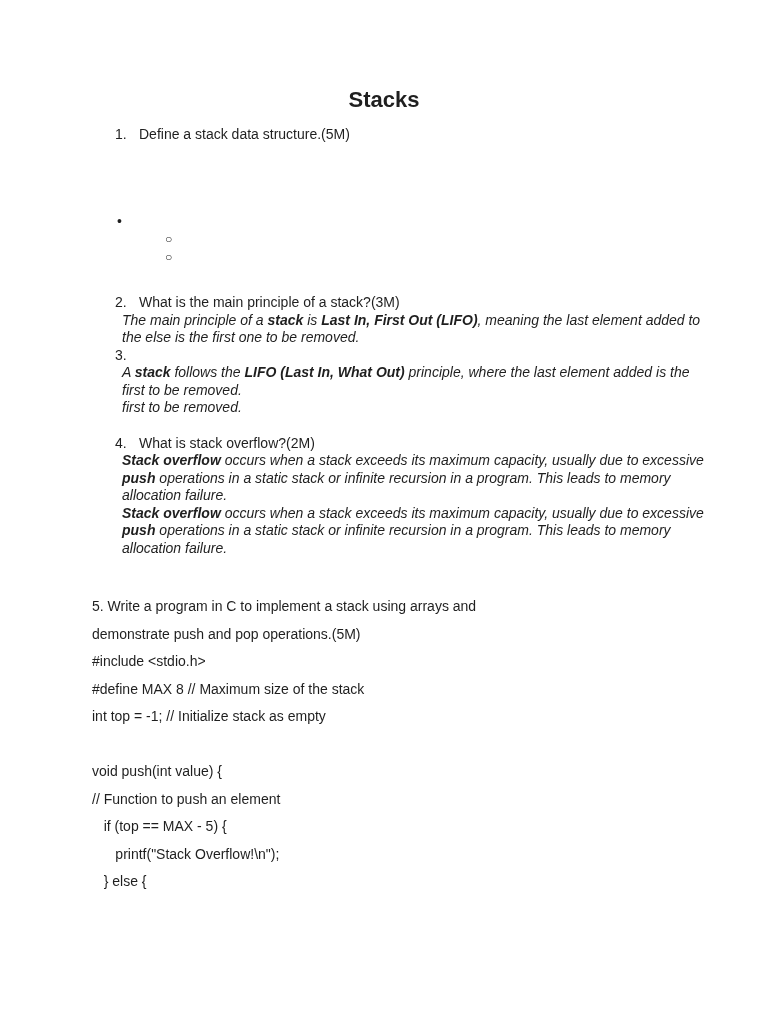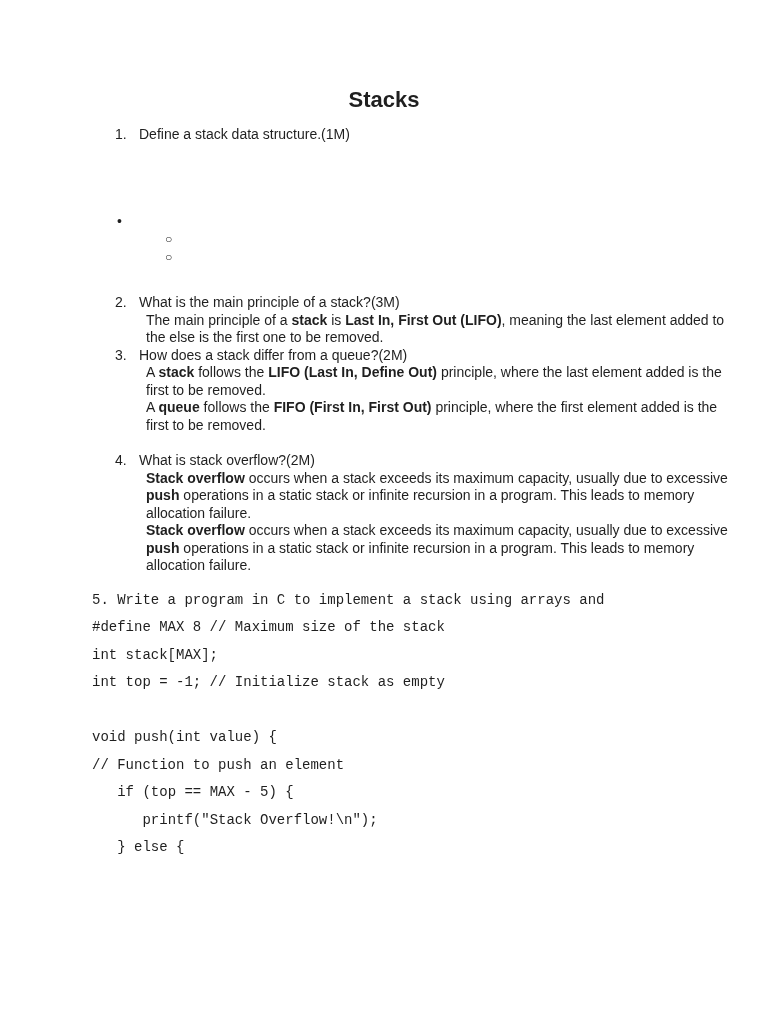--- a/index.html
+++ b/index.html
@@ -35,58 +35,58 @@
   }
   .b { font-weight: bold; }
   .q-block { }
   .q-row { display: flex; }
   .q-num {
     flex: none;
     width: 24px;
     margin-left: 23px;
   }
   .q-body { flex: none; }
-  .q-answers { margin-left: 54px; }
+  .q-answers { margin-left: 30px; font-style: italic; }
   
   .bullet-row {
     height: 17.5px;
     line-height: 17.5px;
   }
   .bullet-row.first { margin-top: 68px; }
   .bl1 {
     margin-left: 25px;
     font-size: 14px;
   }
   .bl2 {
     margin-left: 73px;
     font-size: 12px;
   }
   #q2 { margin-top: 30px; }
   #q4 { margin-top: 18px; }
   
-  .program { margin-top: 17px; font-family: Liberation Mono, monospace; }
+  .program { margin-top: 41px; }
   .prog-line {
     font-size: 14px;
     line-height: 17.5px;
     min-height: 17.5px;
     margin-bottom: 10px;
     white-space: pre-wrap;
   }
 </style>
 </head>
 <body>
 
 <div class="page">
 
   <div class="doc-title">Stacks</div>
 
   <div class="q-block" id="q1">
     <div class="q-row line">
       <span class="q-num">1.</span>
-      <span class="q-body">Define a stack data structure.(1M)</span>
+      <span class="q-body">Define a stack data structure.(5M)</span>
     </div>
   </div>
 
   <div class="bullet-row first">
     <span class="bl1">•</span>
   </div>
   <div class="bullet-row">
     <span class="bl2">○</span>
   </div>
   <div class="bullet-row">
@@ -100,26 +100,24 @@
     </div>
     <div class="q-answers">
       <div class="line"><span>The main principle of a </span><span class="b">stack</span><span> is </span><span class="b">Last In, First Out (LIFO)</span><span>, meaning the last element added to</span></div>
       <div class="line"><span>the else is the first one to be removed.</span></div>
     </div>
   </div>
 
   <div class="q-block" id="q3">
     <div class="q-row line">
       <span class="q-num">3.</span>
-      <span class="q-body">How does a stack differ from a queue?(2M)</span>
     </div>
     <div class="q-answers">
-      <div class="line"><span>A </span><span class="b">stack</span><span> follows the </span><span class="b">LIFO (Last In, Define Out)</span><span> principle, where the last element added is the</span></div>
+      <div class="line"><span>A </span><span class="b">stack</span><span> follows the </span><span class="b">LIFO (Last In, What Out)</span><span> principle, where the last element added is the</span></div>
       <div class="line"><span>first to be removed.</span></div>
-      <div class="line"><span>A </span><span class="b">queue</span><span> follows the </span><span class="b">FIFO (First In, First Out)</span><span> principle, where the first element added is the</span></div>
       <div class="line"><span>first to be removed.</span></div>
     </div>
   </div>
 
   <div class="q-block" id="q4">
     <div class="q-row line">
       <span class="q-num">4.</span>
       <span class="q-body">What is stack overflow?(2M)</span>
     </div>
     <div class="q-answers">
@@ -127,22 +125,23 @@
       <div class="line"><span class="b">push</span><span> operations in a static stack or infinite recursion in a program. This leads to memory</span></div>
       <div class="line"><span>allocation failure.</span></div>
       <div class="line"><span class="b">Stack overflow</span><span> occurs when a stack exceeds its maximum capacity, usually due to excessive</span></div>
       <div class="line"><span class="b">push</span><span> operations in a static stack or infinite recursion in a program. This leads to memory</span></div>
       <div class="line"><span>allocation failure.</span></div>
     </div>
   </div>
 
   <div class="program">
     <div class="prog-line">5. Write a program in C to implement a stack using arrays and</div>
+    <div class="prog-line">demonstrate push and pop operations.(5M)</div>
+    <div class="prog-line">#include &lt;stdio.h&gt;</div>
     <div class="prog-line">#define MAX 8 // Maximum size of the stack</div>
-    <div class="prog-line">int stack[MAX];</div>
     <div class="prog-line">int top = -1; // Initialize stack as empty</div>
     <div class="prog-line"></div>
     <div class="prog-line">void push(int value) {</div>
     <div class="prog-line">// Function to push an element</div>
     <div class="prog-line">   if (top == MAX - 5) {</div>
     <div class="prog-line">      printf("Stack Overflow!\n");</div>
     <div class="prog-line">   } else {</div>
   </div>
 
 </div>

